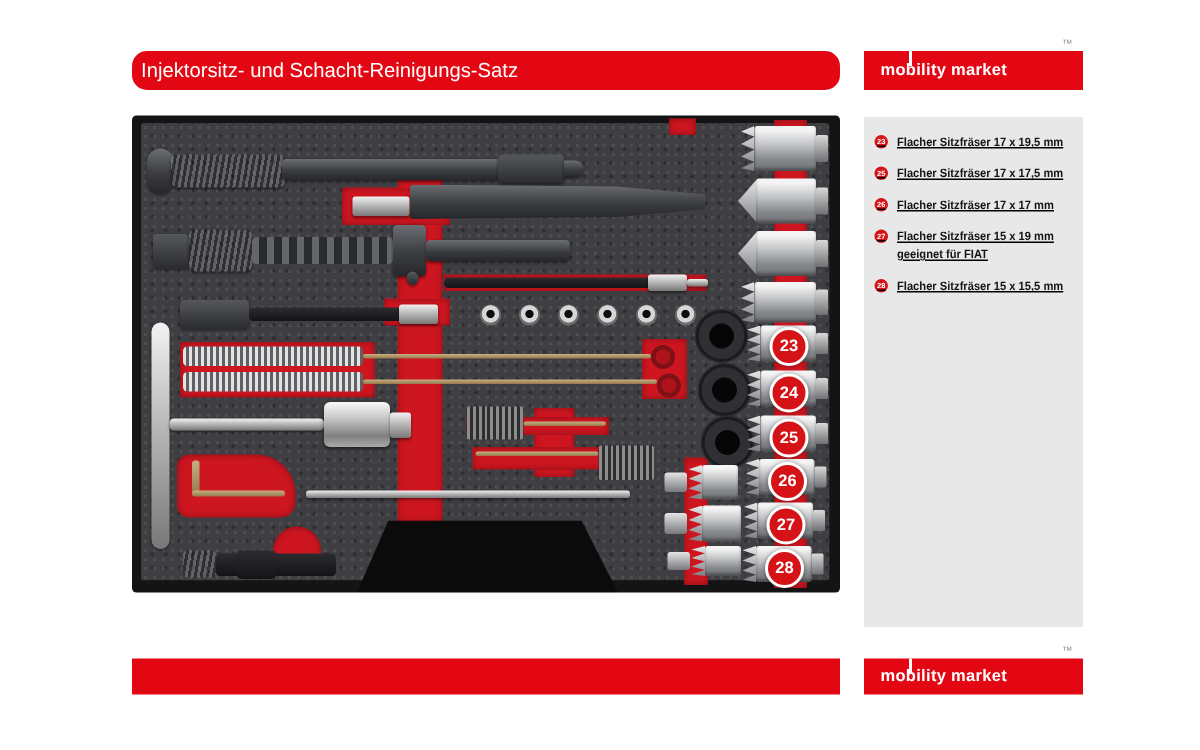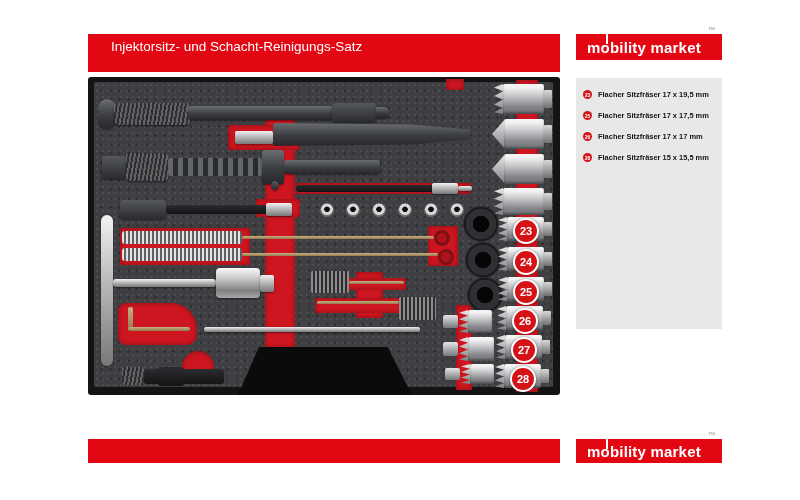--- a/index.html
+++ b/index.html
@@ -1,31 +1,31 @@
 <!DOCTYPE html>
 <html><head>
 <meta charset="utf-8">
 <style>
   html,body{margin:0;padding:0;background:#fff;}
   .page{position:relative;width:800px;height:500px;background:#ffffff;overflow:hidden;
         font-family:"Liberation Sans",sans-serif;}
   
-  .titlebar{position:absolute;left:88px;top:34px;width:472px;height:38px;background:#e30613;
-            color:#fff;font-size:13.5px;line-height:26px;padding-left:23px;box-sizing:border-box;}
+  .titlebar{position:absolute;left:88px;top:34px;width:472px;height:26px;background:#e30613;
+            color:#fff;font-size:13.5px;line-height:26px;padding-left:6px;box-sizing:border-box;border-radius:10px;}
   .footbar{position:absolute;left:88px;top:439px;width:472px;height:24px;background:#e30613;}
   .logo{position:absolute;left:576px;width:146px;background:#e30613;}
   .logo.top{top:34px;height:26px;}
   .logo.bottom{top:439px;height:24px;}
   .logo .lname{position:absolute;left:11px;top:0;bottom:0;display:flex;align-items:center;
-               color:#fff;font-size:15px;font-weight:bold;letter-spacing:.2px;}
+               color:#fff;font-size:11px;font-weight:bold;letter-spacing:.2px;}
   .logo .tm{position:absolute;right:7px;top:-8px;font-size:7px;color:#8e8e8e;}
   .logo .bline{position:absolute;left:30px;top:0;width:2px;height:10px;background:#fff;}
   
-  .panel{position:absolute;left:576px;top:78px;width:146px;height:251px;background:#e8e8e8;
-         padding:11px 6px 0 7px;box-sizing:border-box;}
+  .panel{position:absolute;left:576px;top:78px;width:146px;height:340px;background:#e8e8e8;
+         padding:11px 6px 0 7px;box-sizing:border-box;text-decoration:underline;}
   .li{display:flex;gap:6px;margin-bottom:9px;}
   .bullet{flex:none;width:9px;height:9px;border-radius:50%;background:#d51317;color:#fff;
           font-size:5px;font-weight:bold;display:flex;align-items:center;justify-content:center;
           margin-top:1px;}
   .lt{font-size:8px;font-weight:bold;color:#141414;line-height:12px;white-space:nowrap;
       transform:scaleX(.93);transform-origin:0 0;}
   
   .photo{position:absolute;left:88px;top:77px;width:472px;height:318px;background:#141414;
          border-radius:3px;overflow:hidden;}
   .photo *{position:absolute;}
@@ -253,20 +253,27 @@
           <div>Flacher Sitzfräser 17 x 17,5 mm</div>
         </div>
     </div>
     <div class="li">
       <span class="bullet">26</span>
       <div class="lt">
           <div>Flacher Sitzfräser 17 x 17 mm</div>
         </div>
     </div>
     <div class="li">
+      <span class="bullet">27</span>
+      <div class="lt">
+        <div>Flacher Sitzfräser 15 x 19 mm</div>
+        <div>geeignet für FIAT</div>
+      </div>
+    </div>
+    <div class="li">
       <span class="bullet">28</span>
       <div class="lt">
           <div>Flacher Sitzfräser 15 x 15,5 mm</div>
         </div>
     </div>
   </aside>
 
   <div class="footbar"></div>
   <div class="logo bottom">
     <span class="bline"></span>

